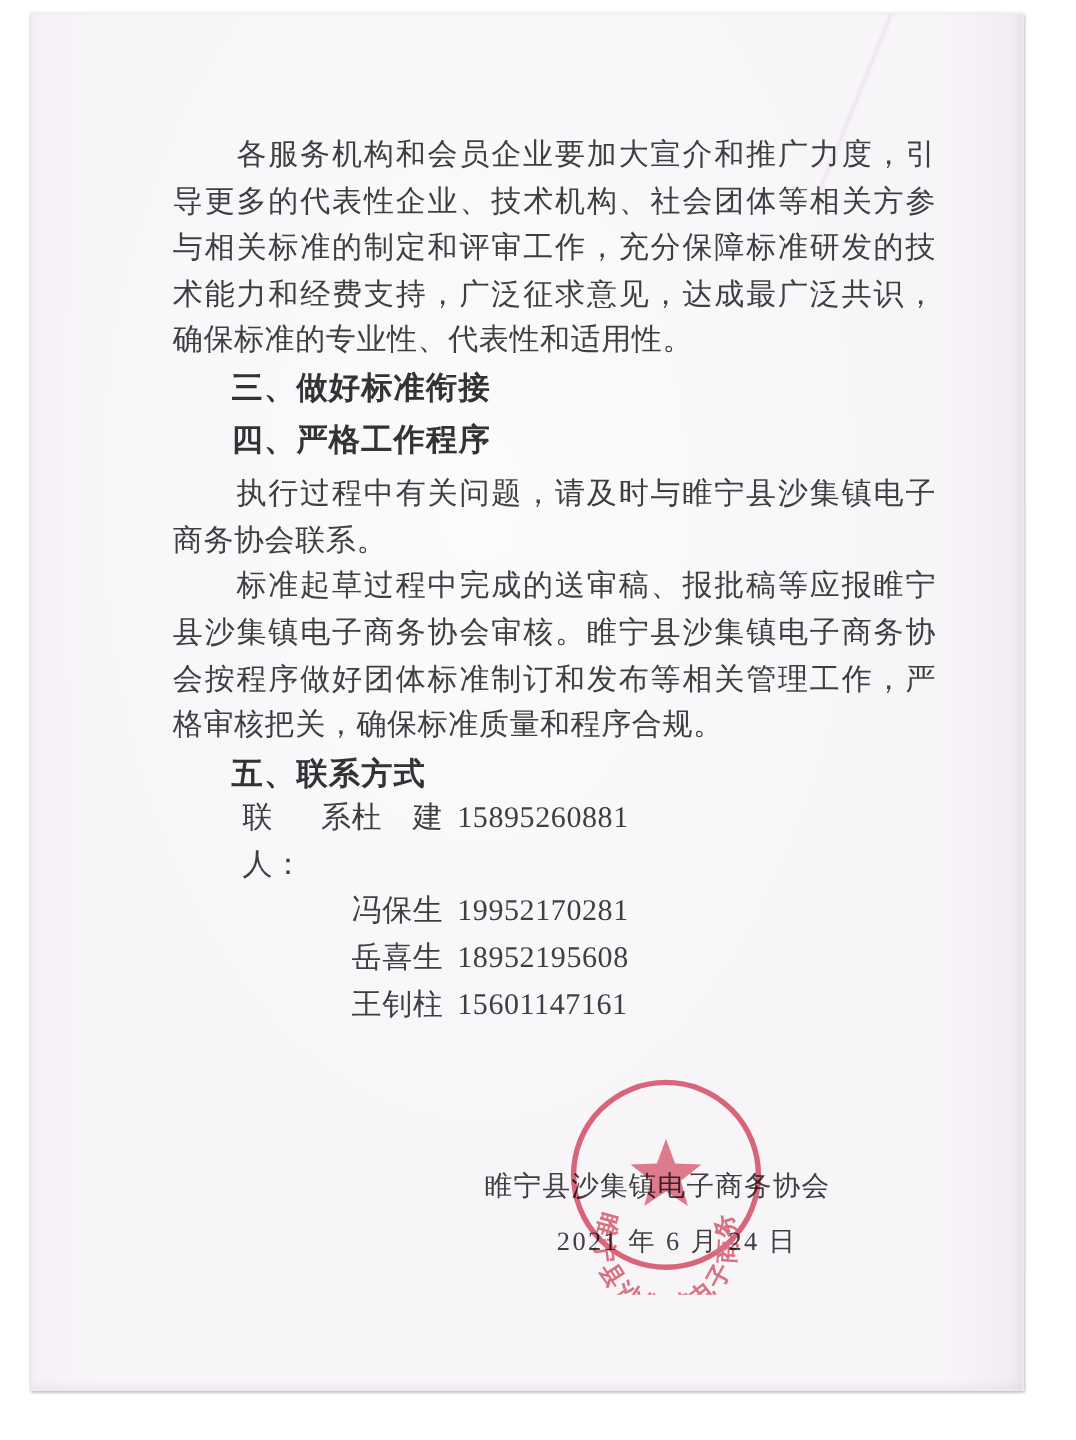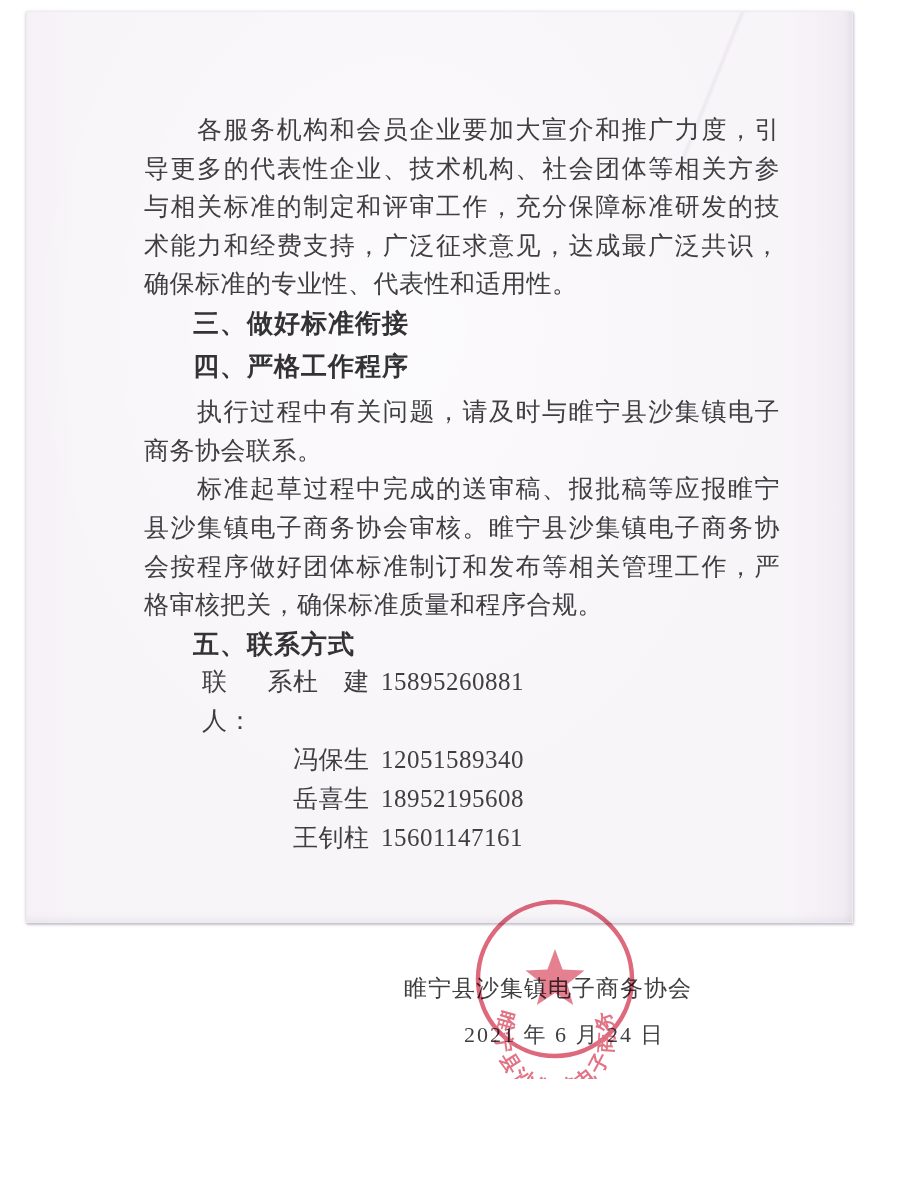--- a/index.html
+++ b/index.html
@@ -1,21 +1,21 @@
 <!DOCTYPE html>
 <html><head>
 <meta charset="utf-8">
 <style>
   * { margin:0; padding:0; box-sizing:border-box; }
   html,body { width:897px; height:1200px; background:#ffffff; overflow:hidden; }
   body { font-family:"Liberation Serif", serif; position:relative; }
 
   
   .paper {
-    position:absolute; left:26px; top:11px; width:827px; height:912px;
+    position:absolute; left:26px; top:11px; width:827px; height:1148px;
     background:
       radial-gradient(ellipse at 45% 35%, rgba(255,255,255,.55) 0%, rgba(255,255,255,0) 60%),
       linear-gradient(90deg, #f5f1f6 0%, #f8f5f9 6%, #f8f5f9 92%, #f2edf4 99%),
       #f8f5f9;
     box-shadow: 0 1px 3px rgba(120,115,135,.45), 1px 2px 2px rgba(150,145,160,.25),
                 inset -10px 0 10px -8px rgba(150,140,160,.18),
                 inset 0 -8px 8px -6px rgba(150,140,160,.14);
     border:1px solid #efecf1;
   }
   
@@ -84,21 +84,21 @@
     <div class="sec">五、联系方式</div>
 
     <div class="contact-row">
       <span class="c-label">联系人：</span>
       <span class="c-name">杜　建</span>
       <span class="c-phone">15895260881</span>
     </div>
     <div class="contact-row">
       <span class="c-label"></span>
       <span class="c-name">冯保生</span>
-      <span class="c-phone">12051589340</span>
+      <span class="c-phone">19952170281</span>
     </div>
     <div class="contact-row">
       <span class="c-label"></span>
       <span class="c-name">岳喜生</span>
       <span class="c-phone">18952195608</span>
     </div>
     <div class="contact-row">
       <span class="c-label"></span>
       <span class="c-name">王钊柱</span>
       <span class="c-phone">15601147161</span>

